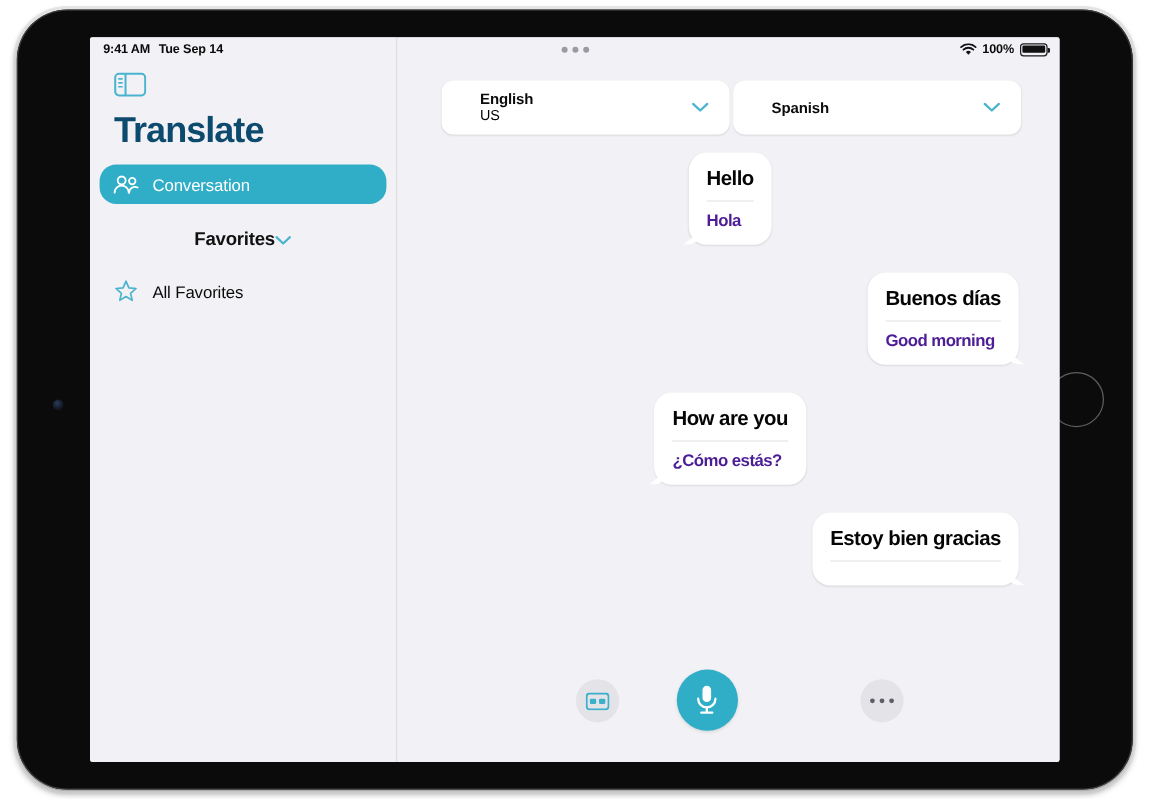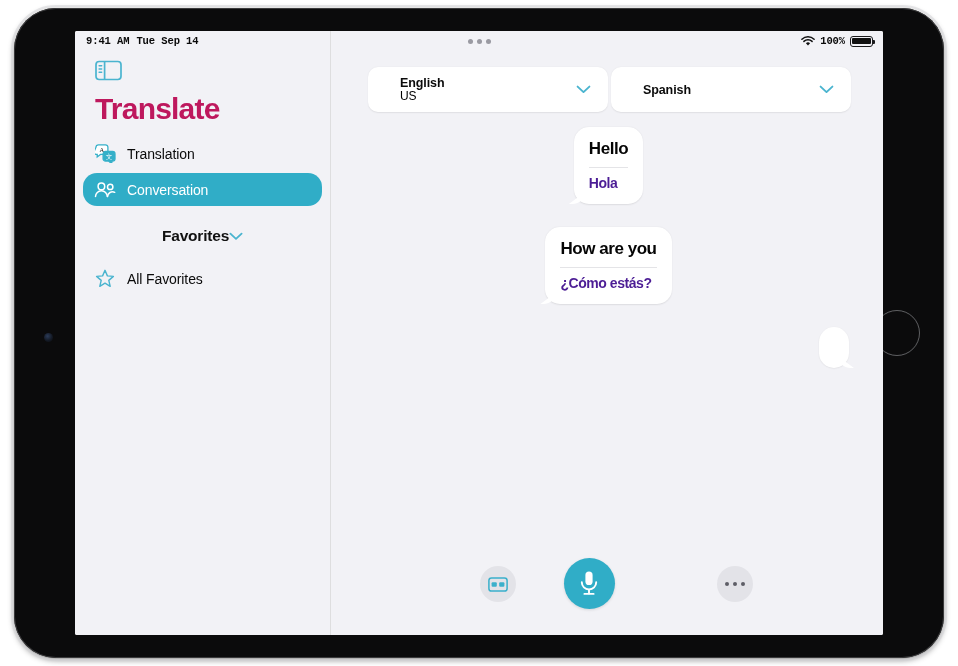--- a/index.html
+++ b/index.html
@@ -72,21 +72,20 @@
     position: absolute;
     left: 0; top: 0;
     width: 100%;
     height: 20px;
     display: flex;
     align-items: center;
     font-size: 10.5px;
     font-weight: bold;
     color: #0a0a0a;
     z-index: 30;
-    font-family: Liberation Mono, monospace;
   }
   .sb-left  { position: absolute; left: 11px; display: flex; gap: 7px; align-items: center; letter-spacing: -0.1px;}
   .sb-mid   { position: absolute; left: 0; right: 0; display: flex; justify-content: center; }
   .sb-right { position: absolute; right: 10px; display: flex; gap: 5px; align-items: center; letter-spacing: -0.1px;}
 
   .multitask-dots { display: flex; gap: 4px; }
   .multitask-dots i { width: 5px; height: 5px; border-radius: 50%; background: #9a9aa2; display: block; }
 
   .battery {
     width: 23px; height: 11px;
@@ -121,21 +120,21 @@
     width: 27px; height: 21px;
     cursor: pointer;
   }
 
   .app-title {
     position: absolute;
     left: 20px; top: 61px;
     font-size: 30px;
     font-weight: bold;
     letter-spacing: -0.8px;
-    color: #be185d;
+    color: #0c4a6e;
   }
 
   .nav { position: absolute; left: 8px; top: 106px; right: 8px; }
 
   .nav-item {
     display: flex;
     align-items: center;
     gap: 11px;
     height: 33px;
     padding: 0 11px;
@@ -341,31 +340,20 @@
           <rect x="3.4" y="5" width="4" height="1.4" rx="0.7" fill="#4ab4cf"></rect>
           <rect x="3.4" y="8.3" width="4" height="1.4" rx="0.7" fill="#4ab4cf"></rect>
           <rect x="3.4" y="11.6" width="4" height="1.4" rx="0.7" fill="#4ab4cf"></rect>
         </svg>
       </div>
 
       <div class="app-title">Translate</div>
 
       <div class="nav">
 
-        <div class="nav-item">
-          <span class="nav-icon">
-            <svg width="21" height="19" viewBox="0 0 21 19">
-              <path d="M1 3.2 a2.4 2.4 0 0 1 2.4-2.4 h7.1 a2.4 2.4 0 0 1 2.4 2.4 v4.8 a2.4 2.4 0 0 1 -2.4 2.4 h-5 l-3.3 2.6 0-2.6 h-0.8 a2.4 2.4 0 0 1 -2.4-2.4 Z" fill="#ffffff" stroke="#35b0c9" stroke-width="1.3"></path>
-              <text x="6.9" y="8.1" font-size="6.4" font-family="Liberation Serif, serif" fill="#111" text-anchor="middle">A</text>
-              <path d="M8.1 9.9 a2.4 2.4 0 0 1 2.4-2.4 h7.1 a2.4 2.4 0 0 1 2.4 2.4 v4.8 a2.4 2.4 0 0 1 -2.4 2.4 h-0.8 l0 2.6 -3.3-2.6 h-3 a2.4 2.4 0 0 1 -2.4-2.4 Z" fill="#35b0c9" stroke="#35b0c9" stroke-width="1.3"></path>
-              <text x="14.1" y="14.9" font-size="6.6" font-family="Liberation Sans, sans-serif" fill="#ffffff" text-anchor="middle">文</text>
-            </svg>
-          </span>
-          <span class="label">Translation</span>
-        </div>
 
         <div class="nav-item selected">
           <span class="nav-icon">
             <svg width="22" height="16" viewBox="0 0 22 16">
               <circle cx="7.4" cy="4.4" r="3.3" fill="none" stroke="#ffffff" stroke-width="1.5"></circle>
               <path d="M1.5 14.6 a5.9 5.9 0 0 1 11.8 0" fill="none" stroke="#ffffff" stroke-width="1.5" stroke-linecap="round"></path>
               <circle cx="16.2" cy="4.9" r="2.7" fill="none" stroke="#ffffff" stroke-width="1.5"></circle>
               <path d="M13.6 14.6 a4.9 4.9 0 0 1 7.1-4.3" fill="none" stroke="#ffffff" stroke-width="1.5" stroke-linecap="round"></path>
             </svg>
           </span>
@@ -424,31 +412,39 @@
       <div class="transcript">
 
         <div class="bubble-row left">
           <div class="bubble tail-left">
             <div class="src">Hello</div>
             <div class="divider"></div>
             <div class="dst">Hola</div>
           </div>
         </div>
 
+        <div class="bubble-row right">
+          <div class="bubble tail-right">
+            <div class="src">Buenos días</div>
+            <div class="divider"></div>
+            <div class="dst">Good morning</div>
+          </div>
+        </div>
 
         <div class="bubble-row left">
           <div class="bubble tail-left">
             <div class="src">How are you</div>
             <div class="divider"></div>
             <div class="dst">¿Cómo estás?</div>
           </div>
         </div>
 
         <div class="bubble-row right">
           <div class="bubble tail-right">
+            <div class="src">Estoy bien gracias</div>
             <div class="divider"></div>
           </div>
         </div>
 
       </div>
 
       <div class="toolbar">
 
         <div class="tb-btn tb-small tb-left">
           <span style="display:flex;">

